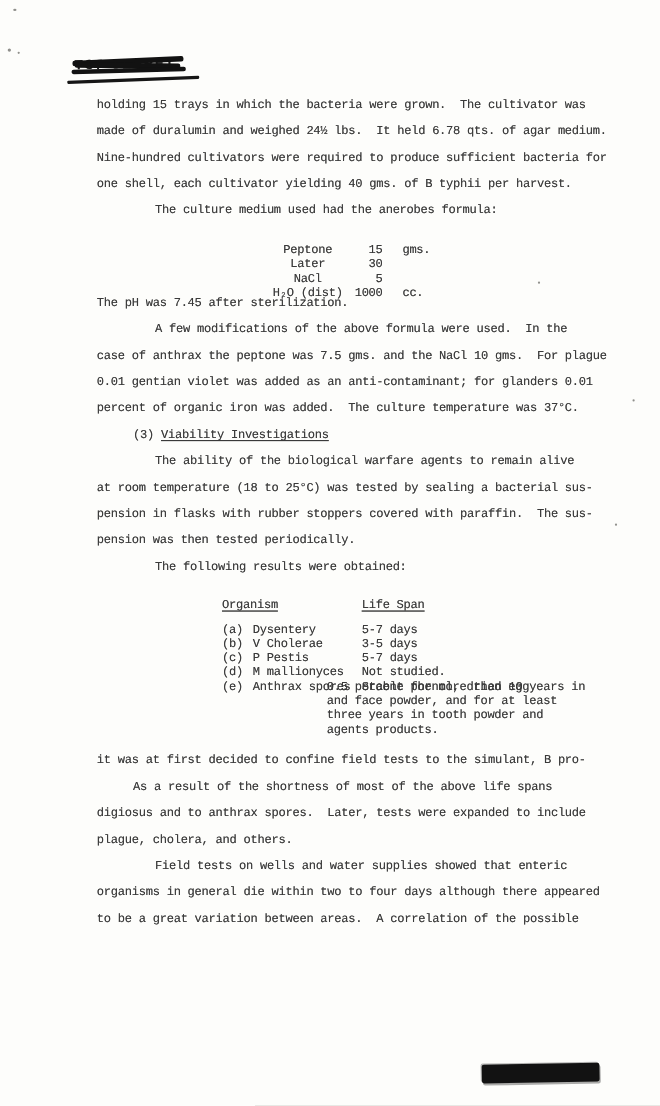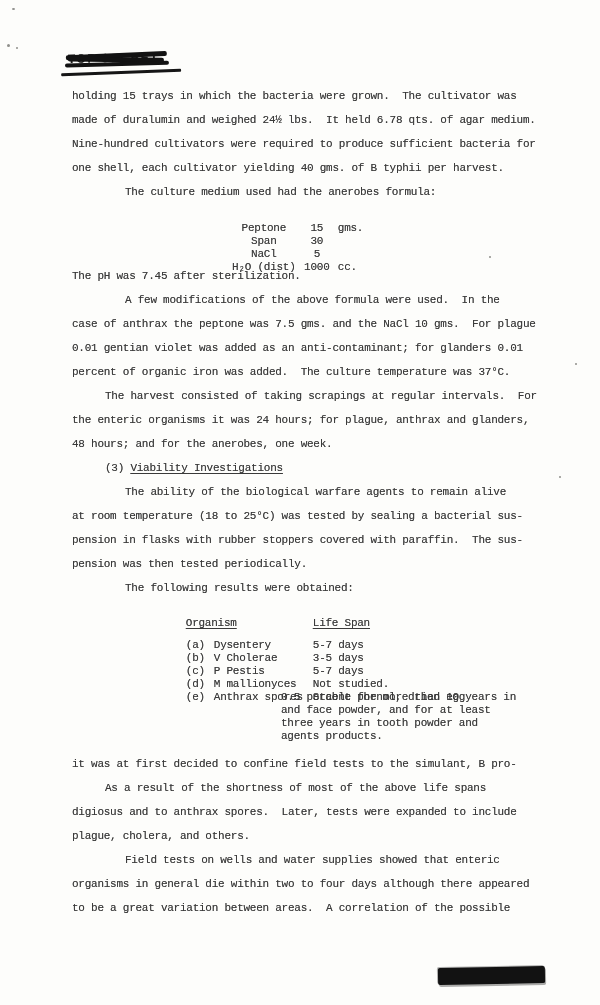--- a/index.html
+++ b/index.html
@@ -8,32 +8,32 @@
     width:600px;height:1005px;
     margin:0 auto;
     background:#fdfdfb;
     overflow:hidden;
     font-family:"Liberation Mono","DejaVu Sans Mono",monospace;
     font-size:11px;
     letter-spacing:-0.25px;
     color:#3a3a3a;
     text-shadow:0 0 0.4px rgba(40,40,40,0.55);
   }
-  .text-col{position:absolute;left:72px;top:84px;width:486px;}
+  .text-col{position:absolute;left:88px;top:84px;width:486px;}
   .line{white-space:pre;line-height:24px;height:24px;}
   .indent8{padding-left:53px;}
   .indent5{padding-left:33px;}
   u{text-underline-offset:2px;}
 
   
   .formula-block{margin:5px 0 3px 103px;}
   .f-row{line-height:13px;height:13px;white-space:pre;}
   .f-item{display:inline-block;width:76px;text-align:center;}
-  .f-qty{display:inline-block;width:30px;text-align:center;}
-  .f-unit{padding-left:6px;}
+  .f-qty{display:inline-block;width:30px;text-align:right;}
+  .f-unit{padding-left:18px;}
 
   
   .results-block{margin:4px 0 0 63px;}
   .r-head{line-height:13px;height:13px;margin-bottom:9px;white-space:pre;}
   .r-col1{display:inline-block;width:127px;}
   .r-row{line-height:13px;height:13px;white-space:pre;}
   .r-label{display:inline-block;width:28px;}
   .r-org{display:inline-block;width:99px;}
   .r-cont{line-height:13px;height:13px;white-space:pre;padding-left:146px;}
   .mt9{margin-top:9px;}
@@ -92,44 +92,39 @@
       <div class="line">one shell, each cultivator yielding 40 gms. of B typhii per harvest.</div>
     </div>
 
     <div class="line indent8">The culture medium used had the anerobes formula:</div>
 
     <div class="formula-block">
       <div class="f-row">
         <span class="f-item">Peptone</span><span class="f-qty">15</span><span class="f-unit">gms.</span>
       </div>
       <div class="f-row">
-        <span class="f-item">Span</span><span class="f-qty">30</span><span class="f-unit"></span>
+        <span class="f-item">Later</span><span class="f-qty">30</span><span class="f-unit"></span>
       </div>
       <div class="f-row">
         <span class="f-item">NaCl</span><span class="f-qty">5</span><span class="f-unit"></span>
       </div>
       <div class="f-row">
         <span class="f-item">H₂O (dist)</span><span class="f-qty">1000</span><span class="f-unit">cc.</span>
       </div>
     </div>
 
     <div class="line">The pH was 7.45 after sterilization.</div>
 
     <div>
       <div class="line indent8">A few modifications of the above formula were used.  In the</div>
       <div class="line">case of anthrax the peptone was 7.5 gms. and the NaCl 10 gms.  For plague</div>
       <div class="line">0.01 gentian violet was added as an anti-contaminant; for glanders 0.01</div>
       <div class="line">percent of organic iron was added.  The culture temperature was 37°C.</div>
     </div>
 
-    <div>
-      <div class="line indent5">The harvest consisted of taking scrapings at regular intervals.  For</div>
-      <div class="line">the enteric organisms it was 24 hours; for plague, anthrax and glanders,</div>
-      <div class="line">48 hours; and for the anerobes, one week.</div>
-    </div>
 
     <div class="line indent5"><span>(3) </span><u>Viability Investigations</u></div>
 
     <div>
       <div class="line indent8">The ability of the biological warfare agents to remain alive</div>
       <div class="line">at room temperature (18 to 25°C) was tested by sealing a bacterial sus-</div>
       <div class="line">pension in flasks with rubber stoppers covered with paraffin.  The sus-</div>
       <div class="line">pension was then tested periodically.</div>
     </div>
 

